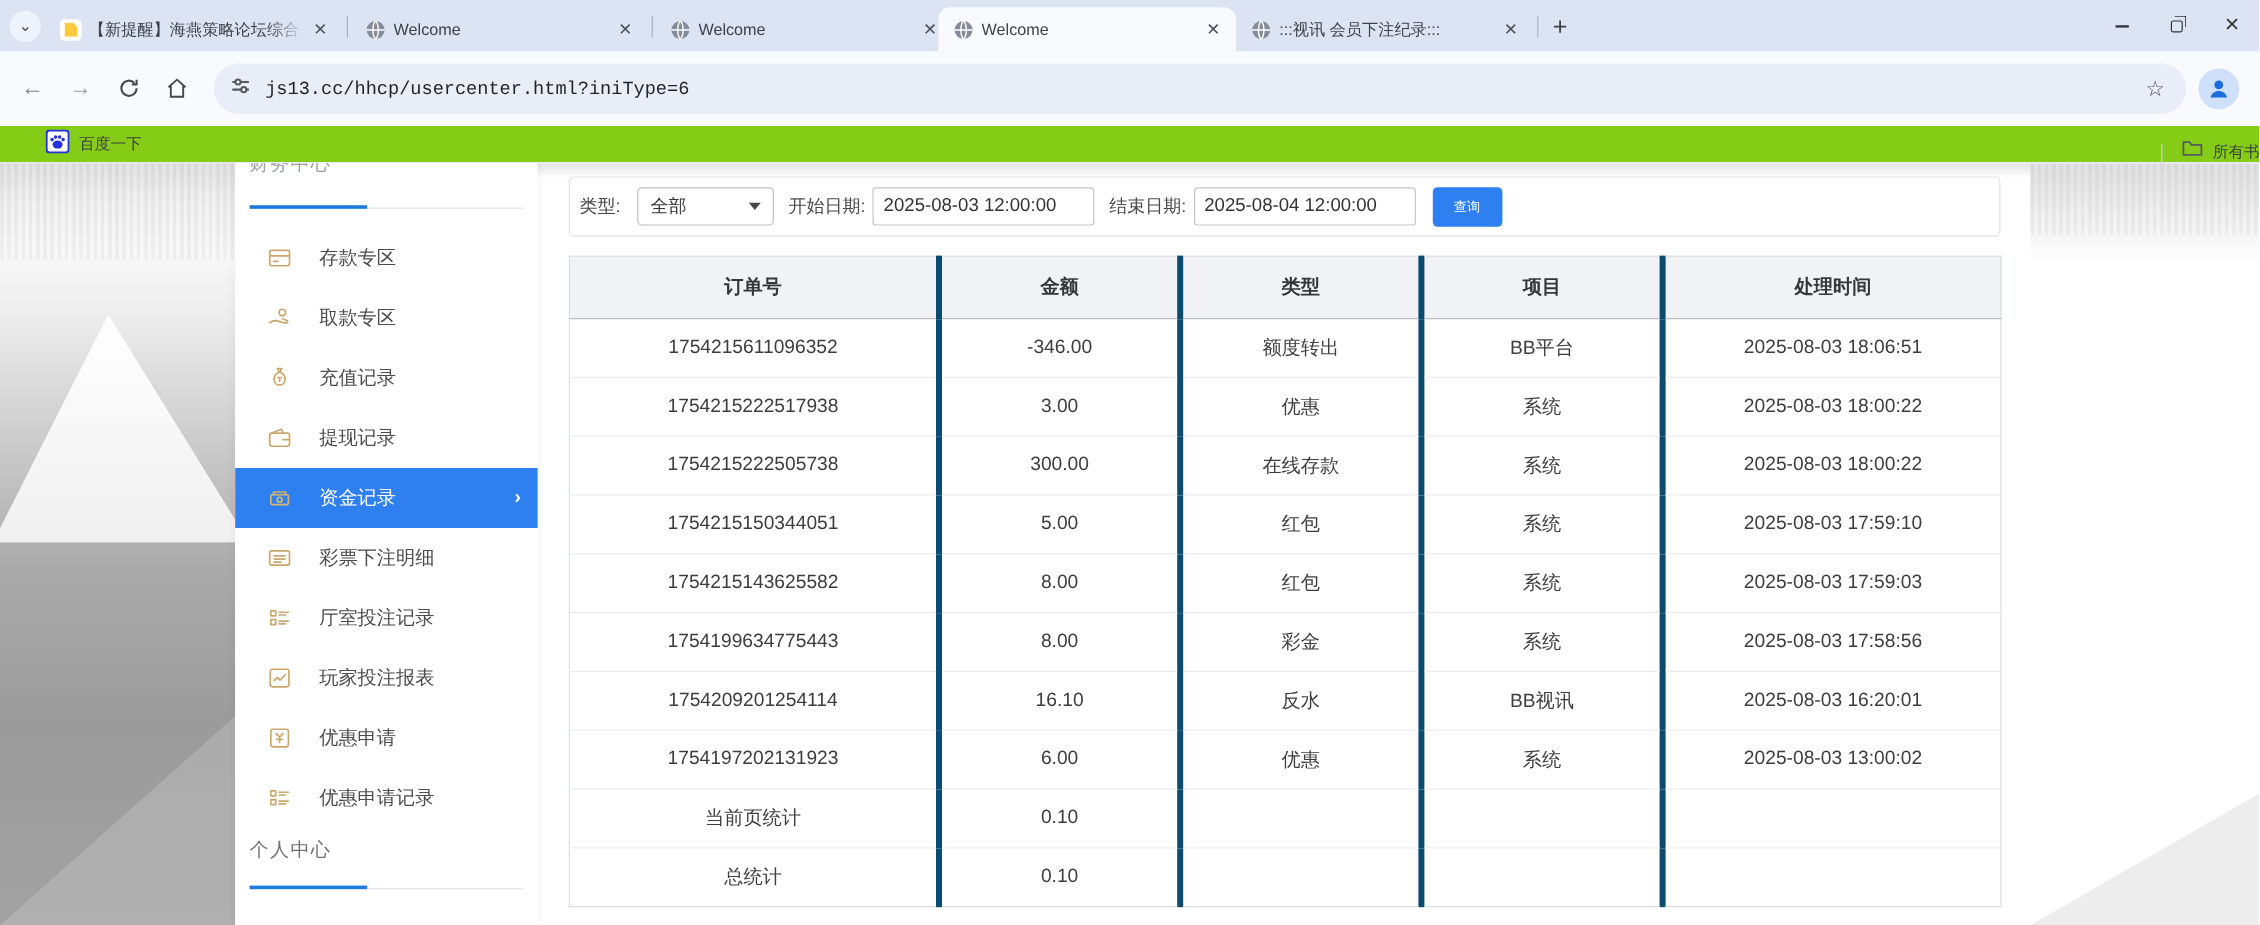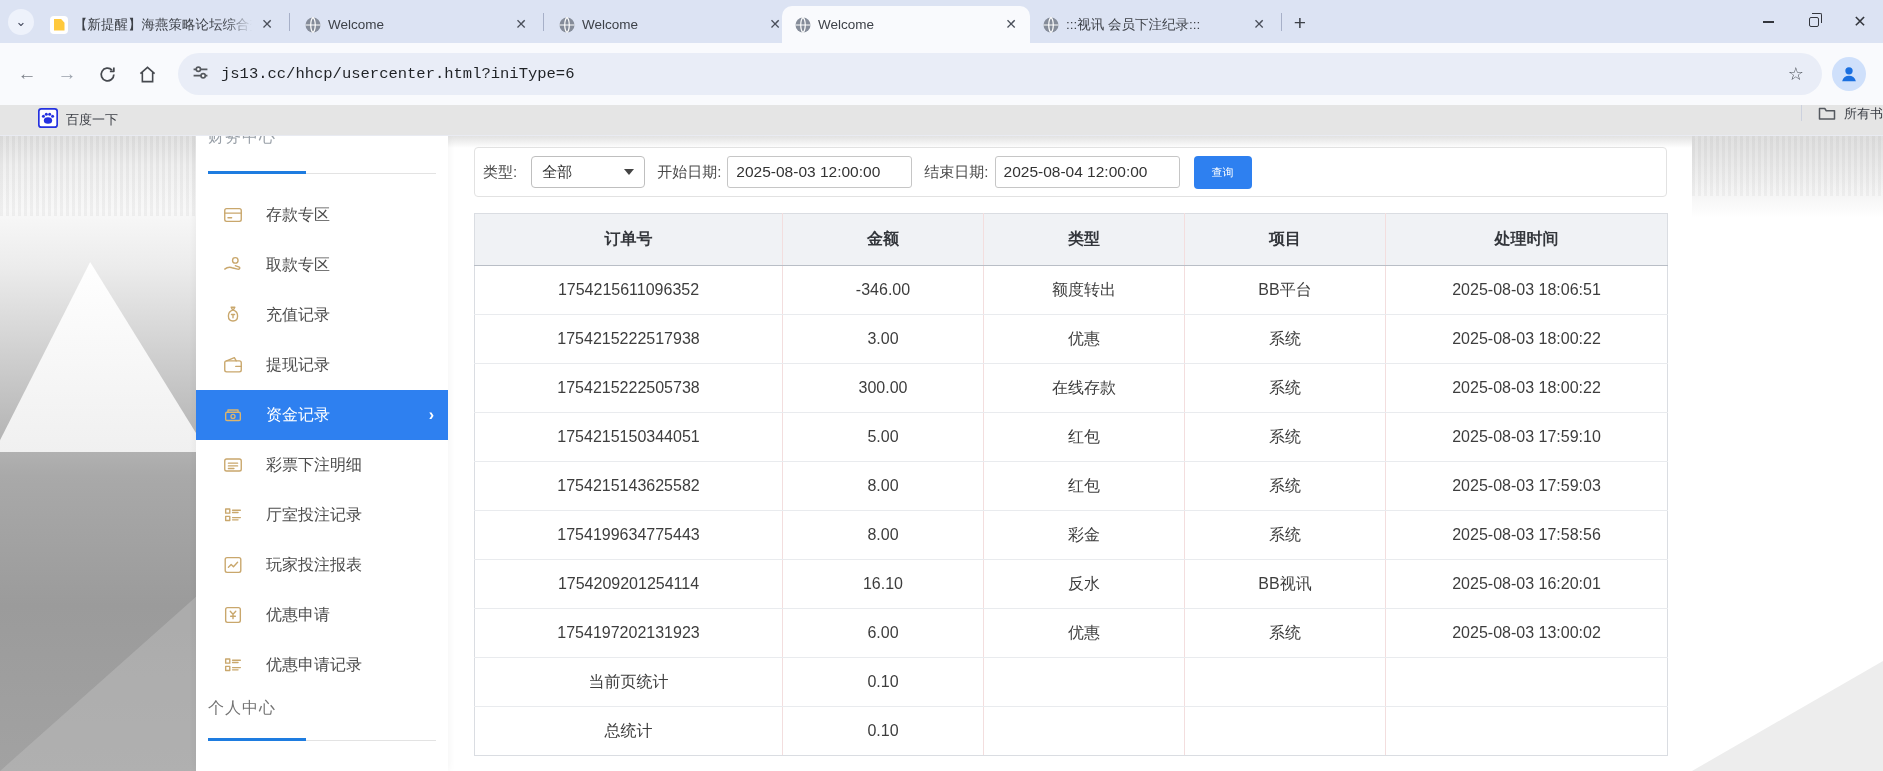--- a/index.html
+++ b/index.html
@@ -27,24 +27,24 @@
   .toolbar { position:relative; width:100%; height:62px; background:#f9fafd; display:flex; align-items:center; }
   .navbtn { width:34px; height:34px; margin-left:6px; text-align:center; line-height:34px; font-size:19px; color:#585d66; flex:none; }
   .navbtn.back { margin-left:10px; color:#7c8089; }
   .navbtn.fwd { color:#9aa0ab; }
   .navbtn svg { vertical-align:middle; }
   .omnibox { position:relative; margin-left:14px; width:1644px; height:42px; border-radius:21px; background:#e9edf7; display:flex; align-items:center; padding:0 14px 0 14px; }
   .url-text { font-size:15.5px; color:#1f2226; margin-left:12px; flex:1; white-space:nowrap; overflow:hidden;font-family:Liberation Mono, monospace; }
   .star { font-size:18px; color:#4b5058; margin-right:4px; }
   .avatar { width:34px; height:34px; border-radius:50%; background:#cfe0fb; margin-left:10px; display:flex; align-items:center; justify-content:center; flex:none; }
 
-  .bookmarks { position:relative; width:100%; height:31px; background:#e5e5e5; border-bottom:1px solid #e9ebf2; display:flex; align-items:center; }
+  .bookmarks { position:relative; width:100%; height:31px; background:#84cc16; border-bottom:1px solid #e9ebf2; display:flex; align-items:center; }
   .bm { display:flex; align-items:center; margin-left:38px; }
   .bm-label { font-size:13px; color:#3b3e45; margin-left:8px; }
-  .bm-right { position:absolute; right:0; top:0; height:31px; display:flex; align-items:flex-start; }
+  .bm-right { position:absolute; right:0; top:0; height:31px; display:flex; align-items:flex-end; }
   .bm-divider { width:1px; height:16px; background:#ccd1de; margin-right:16px; }
   .bm-right .bm-label { margin:0 0 0 8px; white-space:nowrap; }
 
   
   .page { position:relative; width:1883px; height:635px; background:#fff; overflow:hidden; }
   .topband { position:absolute; left:0; top:0; width:100%; height:12px; background:linear-gradient(180deg,#e2e2e2,rgba(255,255,255,0)); z-index:0; }
 
   .bg-left { position:absolute; left:0; top:0; width:196px; height:635px; z-index:1;
     background:linear-gradient(180deg,#e0e0e0 0,#efefef 30px,#f8f8f8 75px,#ececec 130px,#cccccc 230px,#a9a9a9 340px,#9b9b9b 470px,#a2a2a2 100%); }
   .bg-left::before { content:""; position:absolute; left:0; top:0; width:100%; height:80px;
@@ -86,21 +86,21 @@
   .f-label.s { margin-left:12px; } .f-label.e { margin-left:12px; }
   .f-select { margin-left:14px; width:114px; height:32px; border:1px solid #bfbfbf; border-radius:4px; background:#fff; display:flex; align-items:center; padding:0 10px; font-size:15px; color:#333; }
   .f-select .sel-text { flex:1; }
   .caret { width:0; height:0; border-left:5px solid transparent; border-right:5px solid transparent; border-top:6px solid #444; }
   .f-input { margin-left:6px; width:185px; height:32px; border:1px solid #c6c6c6; border-radius:3px; font-size:15.5px; color:#333; padding:0 8px; font-family:inherit; background:#fff; }
   .f-btn { margin-left:14px; width:58px; height:33px; background:#2e80f0; color:#fff; border:none; border-radius:4px; font-size:11px; font-family:inherit; cursor:pointer; }
 
   table.rec { position:absolute; left:0; top:77px; width:1193px; border-collapse:collapse; table-layout:fixed; background:#fff; }
   table.rec th { height:52px; background:#f0f2f5; font-size:16px; font-weight:bold; color:#33363b; border-bottom:1px solid #b9bec6; }
   table.rec td { height:49px; font-size:16px; color:#3d3d3d; text-align:center; border-bottom:1px solid #e9ebee; }
-  table.rec th, table.rec td { border-left:1px solid #0c4a6e; border-right:1px solid #f3dede; }
+  table.rec th, table.rec td { border-left:5px solid #0c4a6e; border-right:1px solid #f3dede; }
   table.rec th:first-child, table.rec td:first-child { border-left:1px solid #dadde2; }
   table.rec th:last-child, table.rec td:last-child { border-right:1px solid #dadde2; }
   table.rec th { border-top:1px solid #dadde2; }
   table.rec tr.summary-first td { border-top:1px solid #c7cad0; }
   table.rec tr:last-child td { border-bottom:1px solid #dadde2; }
 
   .gfill { fill:#858c99; } .gline { stroke:#fff; stroke-width:1.2; fill:none; }
 </style>
 </head>
 <body>

